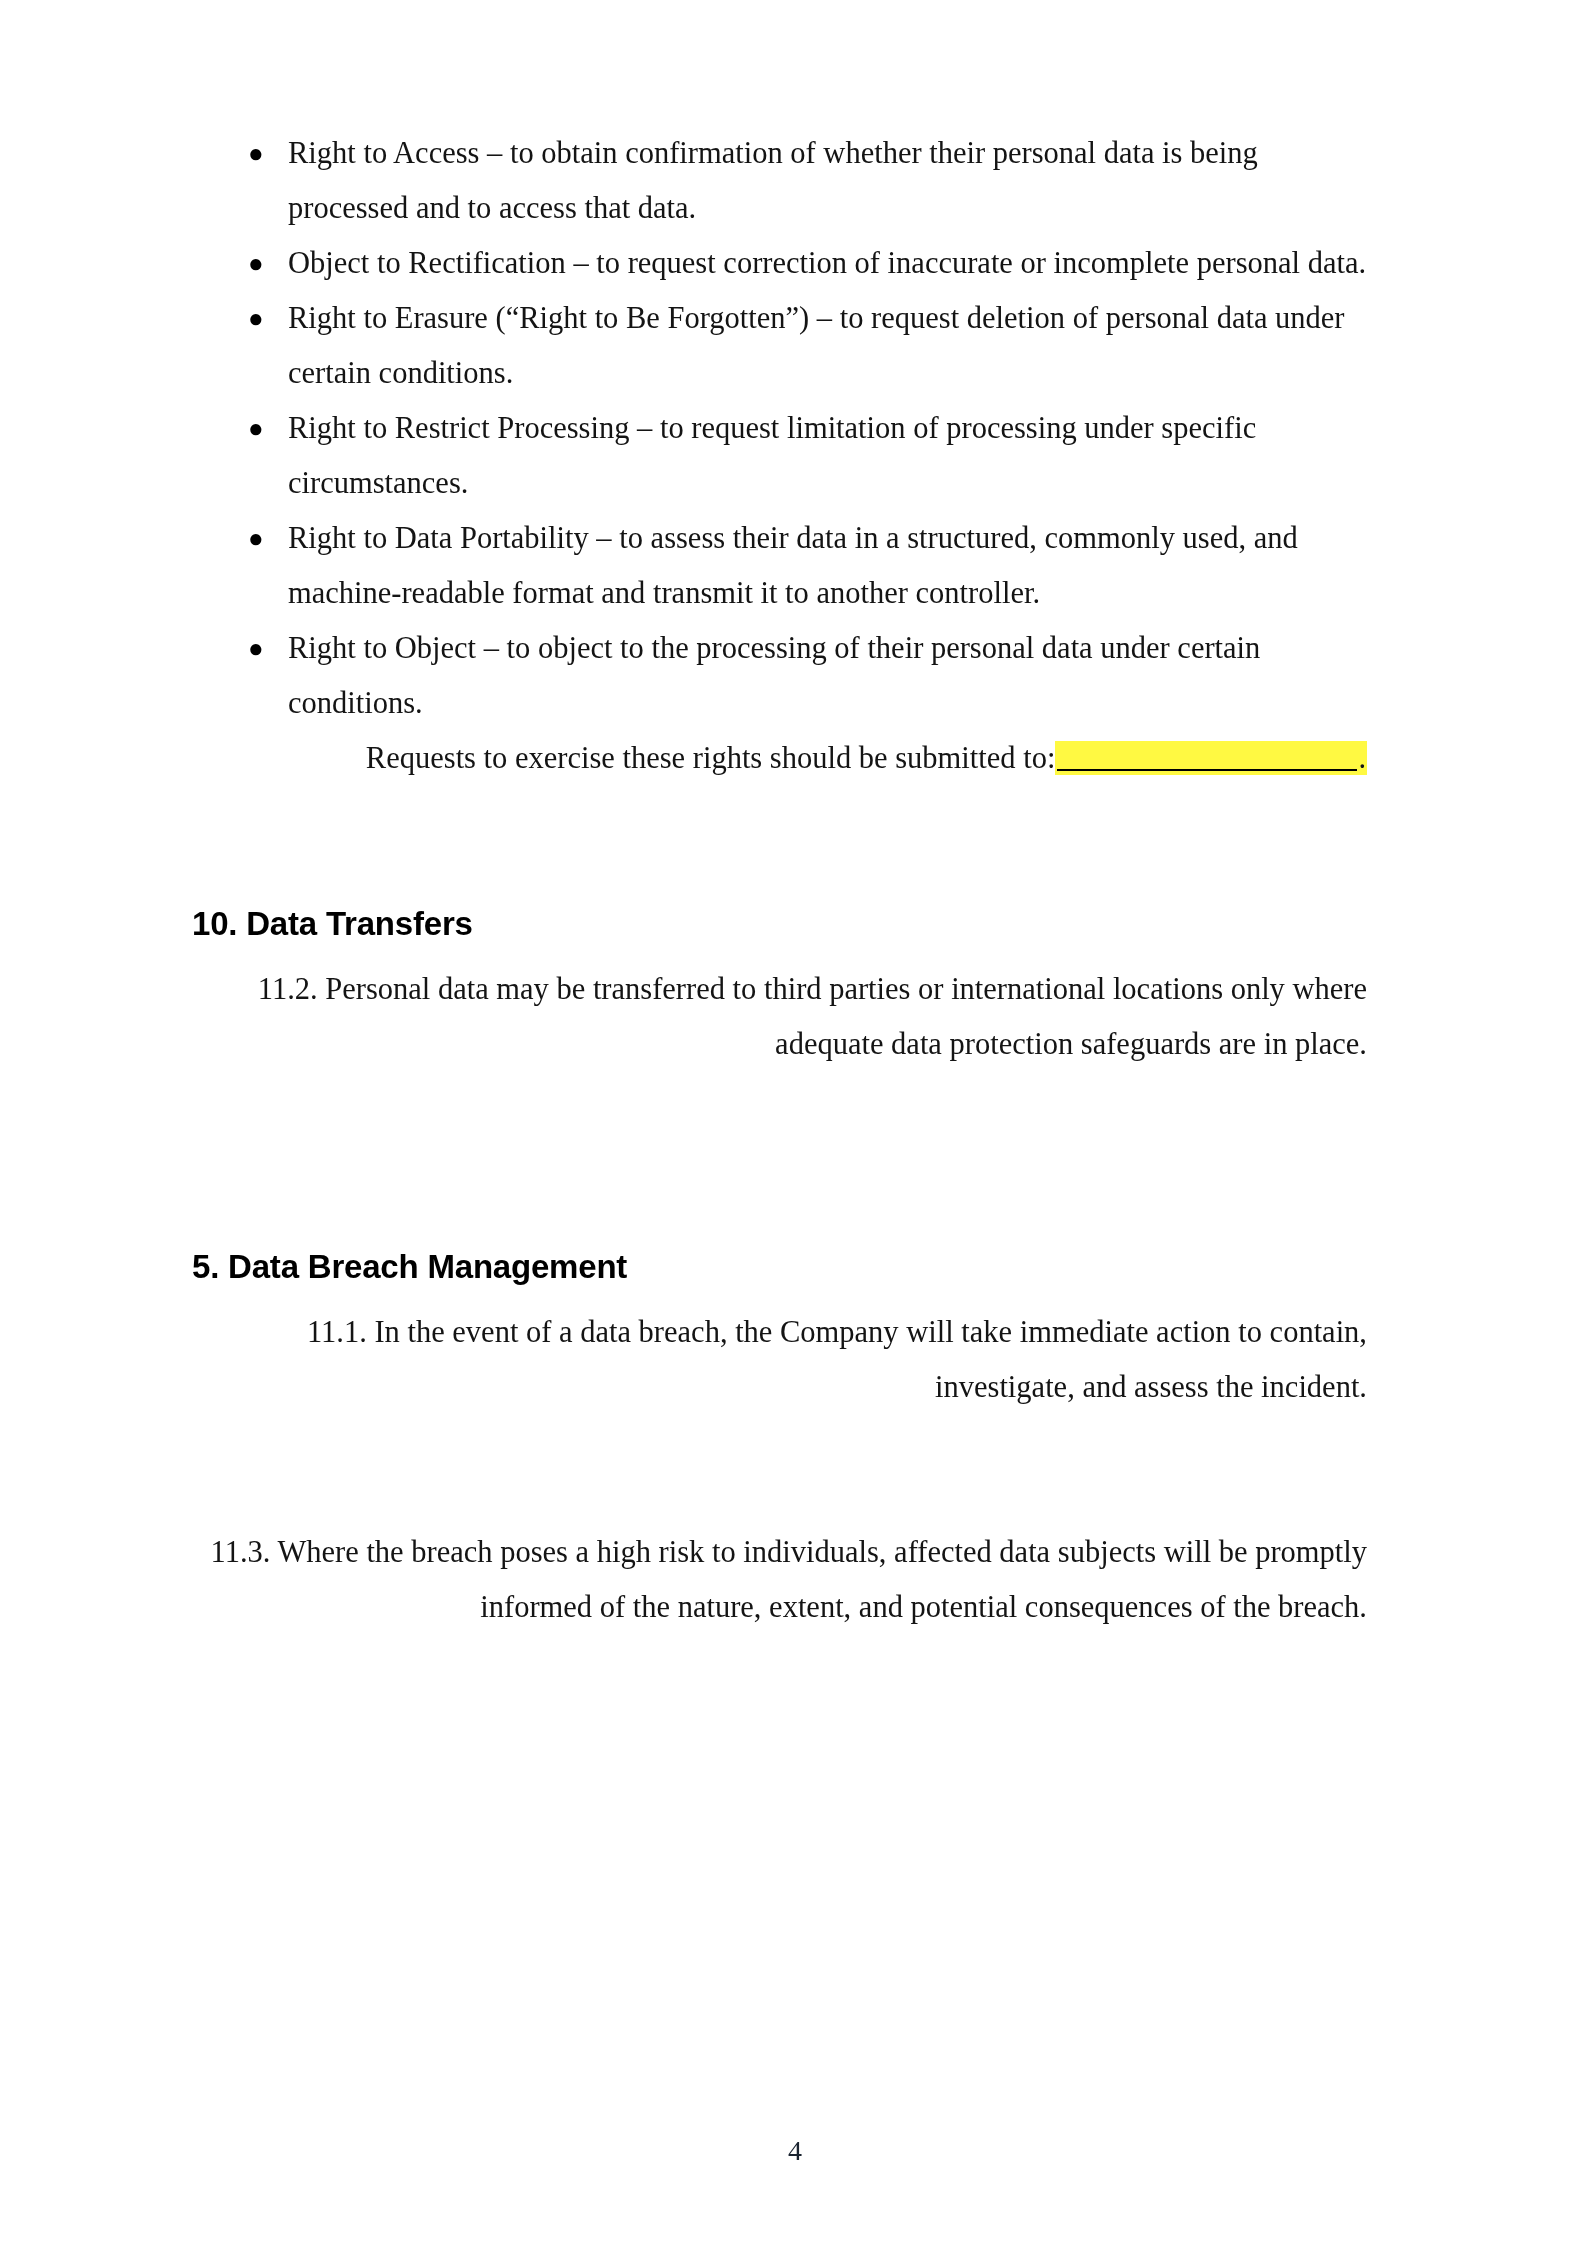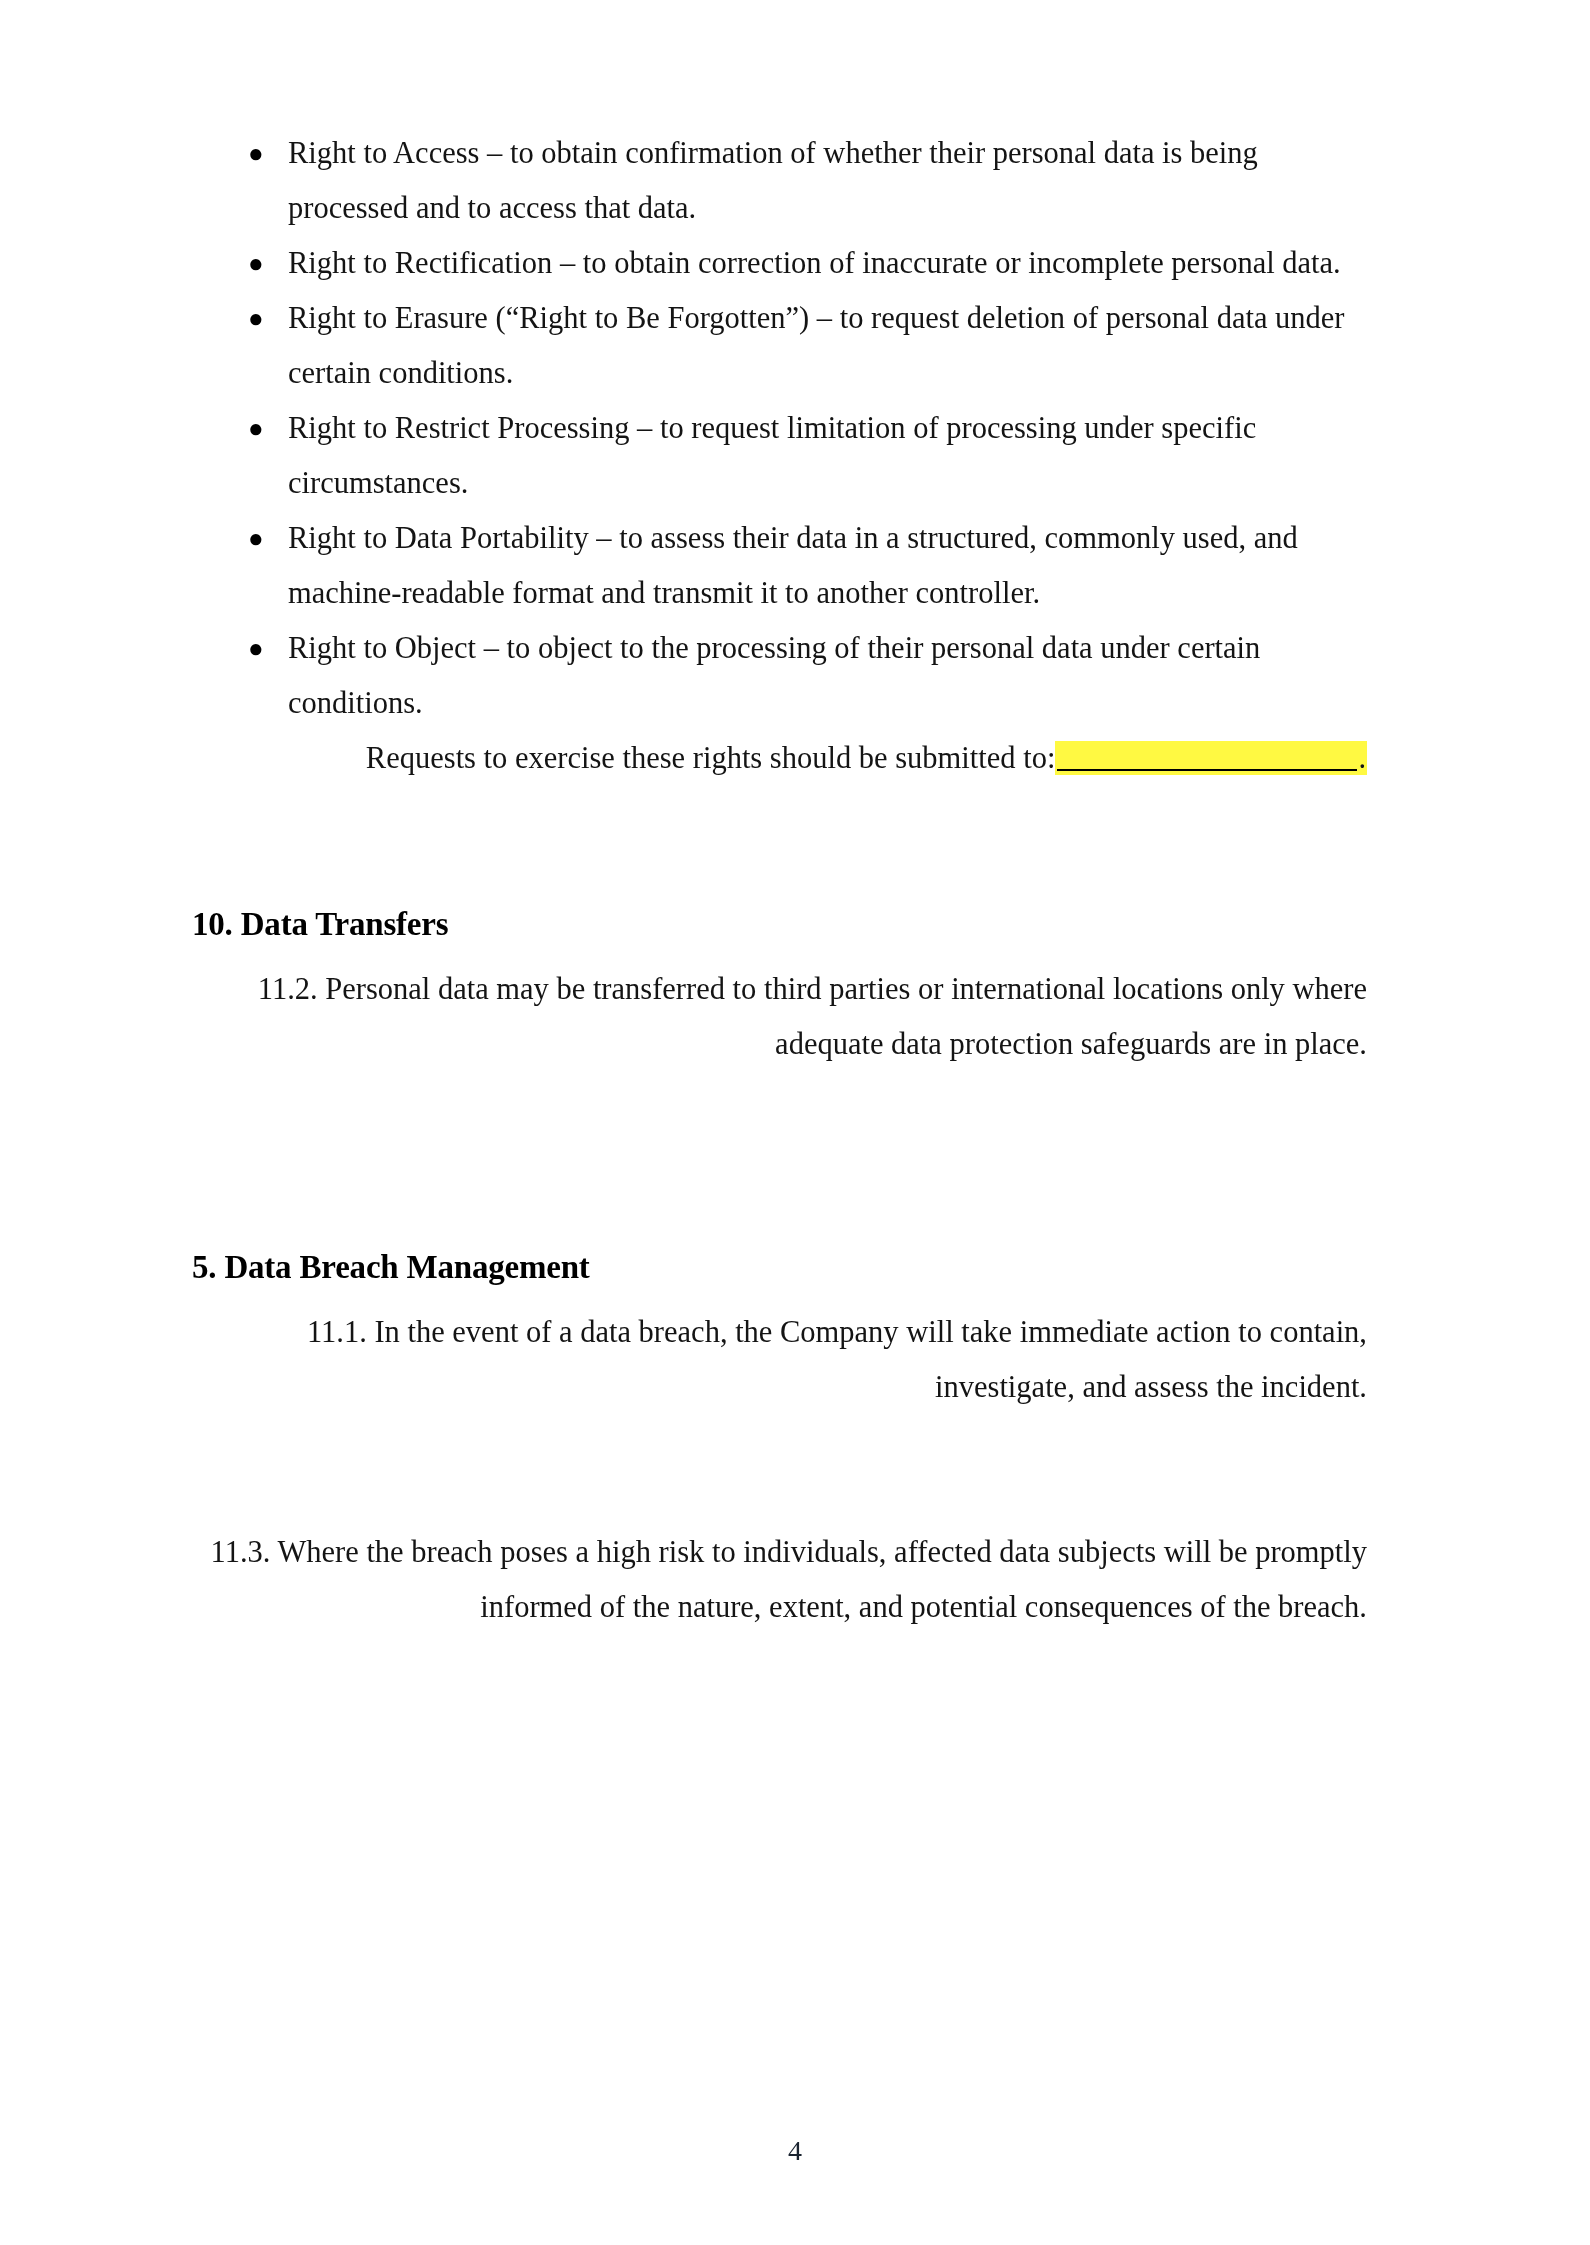--- a/index.html
+++ b/index.html
@@ -72,21 +72,21 @@
   .blank-rule {
     display: inline-block;
     width: 300px;
     border-bottom: 2.5px solid #000000;
     vertical-align: -3px;
     margin: 0 1px;
   }
 
   
   h2.section-heading {
-    font-family: Liberation Serif, serif;
+    font-family: Liberation Sans, sans-serif;
     font-weight: bold;
     font-size: 33px;
     line-height: 40px;
     margin: 0;
     color: #000000;
     letter-spacing: -0.2px;
   }
 
   
   .gap-after-list  { height: 118px; }
@@ -113,21 +113,21 @@
 
   <div class="content">
 
     <ul class="rights-list">
       <li>
         <span class="bullet">●</span>
         <span>Right to Access – to obtain confirmation of whether their personal data is being processed and to access that data.</span>
       </li>
       <li>
         <span class="bullet">●</span>
-        <span>Right to Rectification – to obtain correction of inaccurate or incomplete personal data.</span>
+        <span>Object to Rectification – to request correction of inaccurate or incomplete personal data.</span>
       </li>
       <li>
         <span class="bullet">●</span>
         <span>Right to Erasure (“Right to Be Forgotten”) – to request deletion of personal data under certain conditions.</span>
       </li>
       <li>
         <span class="bullet">●</span>
         <span>Right to Restrict Processing – to request limitation of processing under specific circumstances.</span>
       </li>
       <li>

